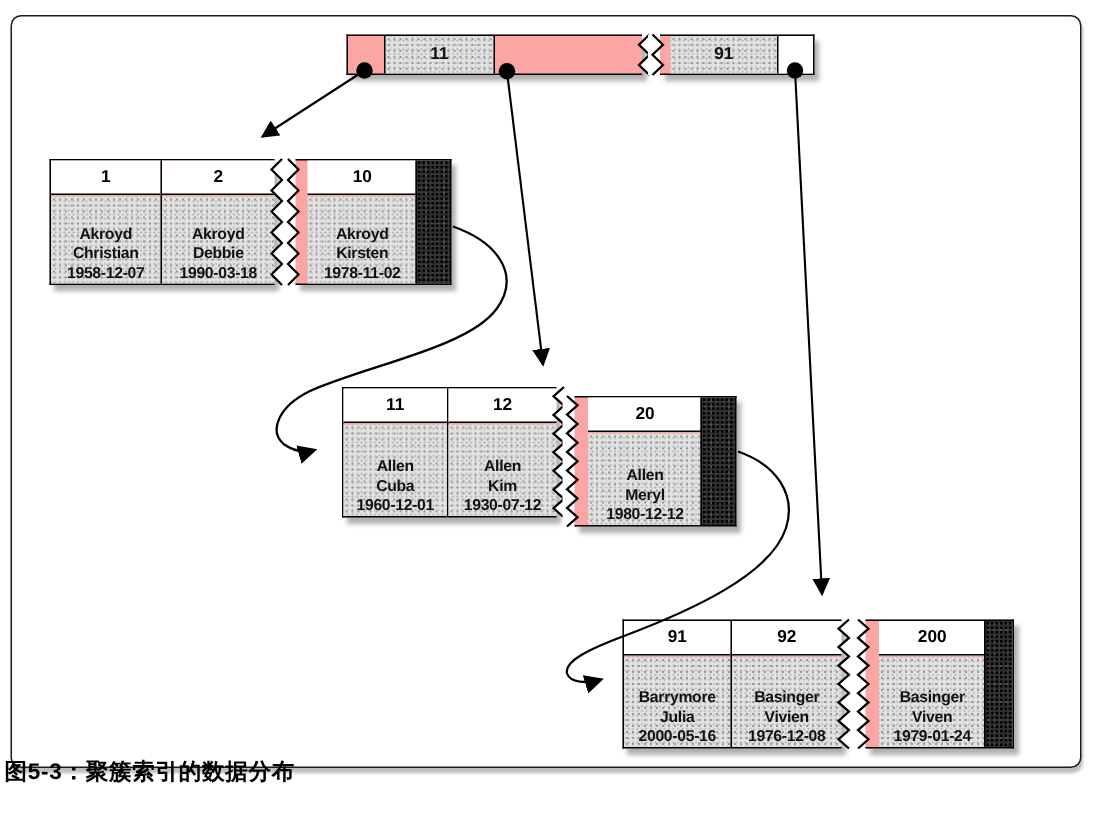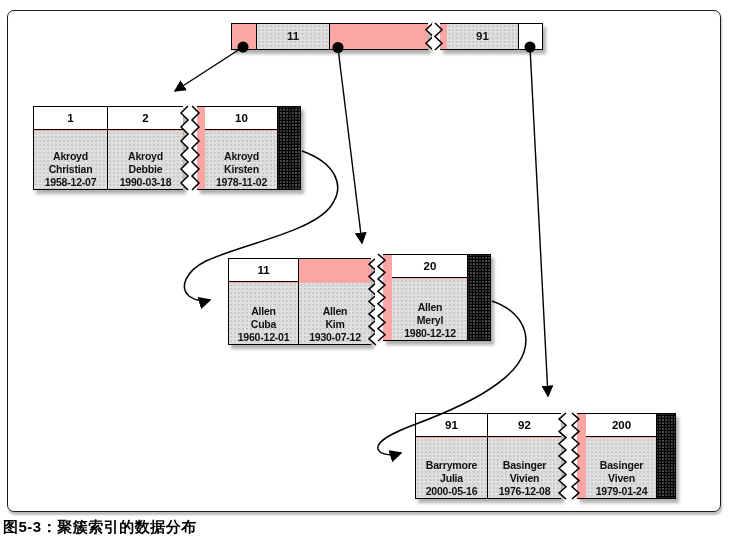--- a/index.html
+++ b/index.html
@@ -50,21 +50,21 @@
            text-align:center; font-weight:bold; font-size:11.5px;
            line-height:25px; color:#111; }
   .rcell + .rcell { border-left:1.5px solid #000; }
 
   
   svg.zig { position:absolute; overflow:visible; z-index:2; }
 
   
   svg.overlay { position:absolute; left:0; top:0; z-index:5; pointer-events:none; }
 
-  .caption { position:absolute; left:3px; top:518px; font-weight:bold;
+  .caption { position:absolute; left:3px; top:505px; font-weight:bold;
              font-size:15px; color:#000; letter-spacing:.5px; }
 </style>
 </head>
 <body>
 
 <div class="canvas">
 
   <div class="frame"></div>
 
   <div class="box torn-r" style="left:231px;top:23px;width:196px;height:25px">
@@ -137,34 +137,35 @@
     <div class="cols">
       <div class="col" style="width:69px">
         <div class="num">11</div>
         <div class="rec stipple">
           <span>Allen</span>
           <span>Cuba</span>
           <span>1960-12-01</span>
         </div>
       </div>
       <div class="col" style="flex:1">
+        <div class="num">12</div>
         <div class="rec stipple">
           <span>Allen</span>
           <span>Kim</span>
           <span>1930-07-12</span>
         </div>
       </div>
     </div>
     <svg class="zig" style="right:-7px;top:-1px" width="12" height="87" viewBox="0 0 12 87">
       <path class="zfill" fill="#fff" stroke="none" d="M10,0 L3,6.2 L10,12.4 L3,18.6 L10,24.9 L3,31.1 L10,37.3 L3,43.5 L10,49.7 L3,55.9 L10,62.1 L3,68.4 L10,74.6 L3,80.8 L10,87.0 L13,87 L13,0 Z"></path>
       <path class="zline" fill="none" stroke="#000" stroke-width="1.5" d="M10,0 L3,6.2 L10,12.4 L3,18.6 L10,24.9 L3,31.1 L10,37.3 L3,43.5 L10,49.7 L3,55.9 L10,62.1 L3,68.4 L10,74.6 L3,80.8 L10,87.0"></path>
     </svg>
   </div>
 
-  <div class="box torn-l" style="left:383px;top:254px;width:107px;height:85px">
+  <div class="box torn-l" style="left:383px;top:264px;width:107px;height:85px">
     <div class="tcol" style="left:9px;right:22px">
       <div class="num">20</div>
       <div class="rec stipple">
         <span>Allen</span>
         <span>Meryl</span>
         <span>1980-12-12</span>
       </div>
     </div>
     <div class="dstrip dark" style="width:22px"></div>
     <svg class="zig" style="left:-7px;top:-1px" width="12" height="87" viewBox="0 0 12 87">

